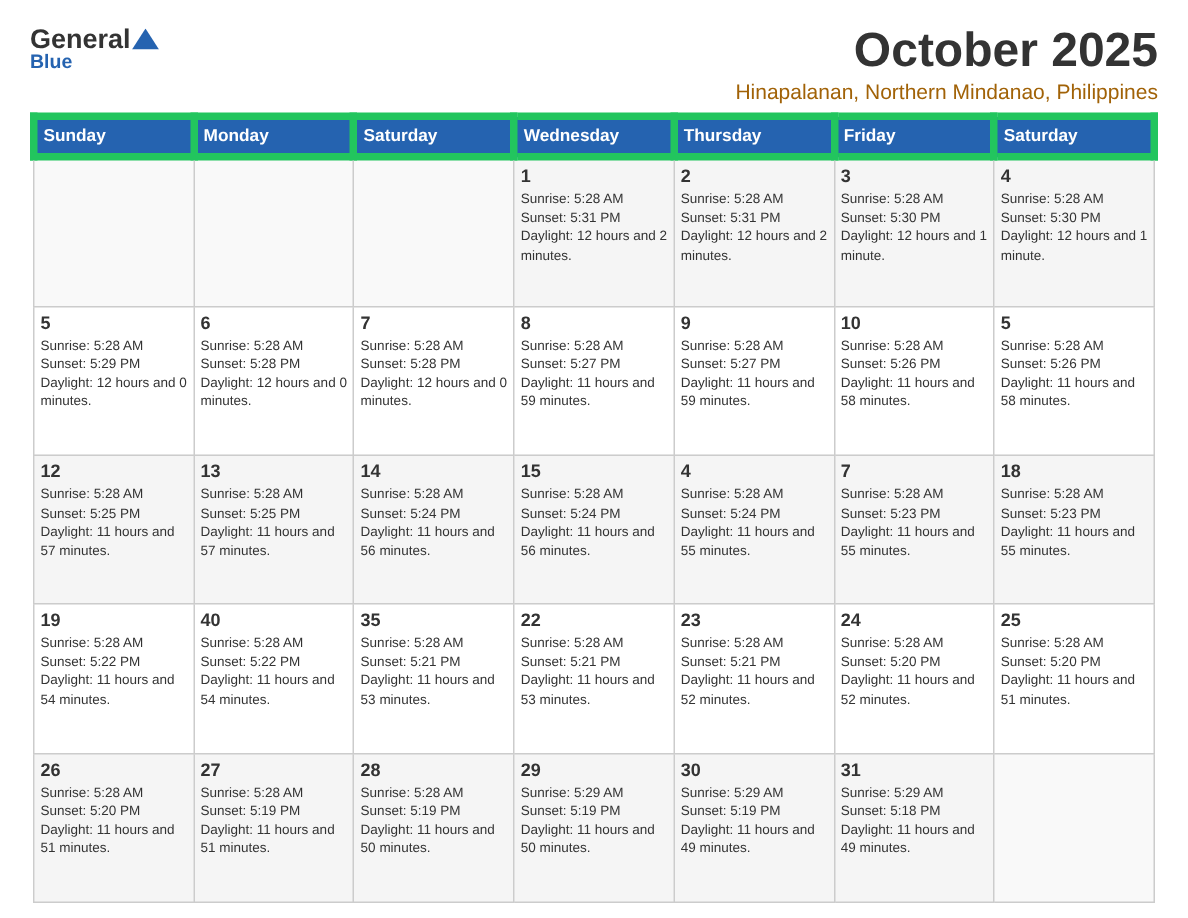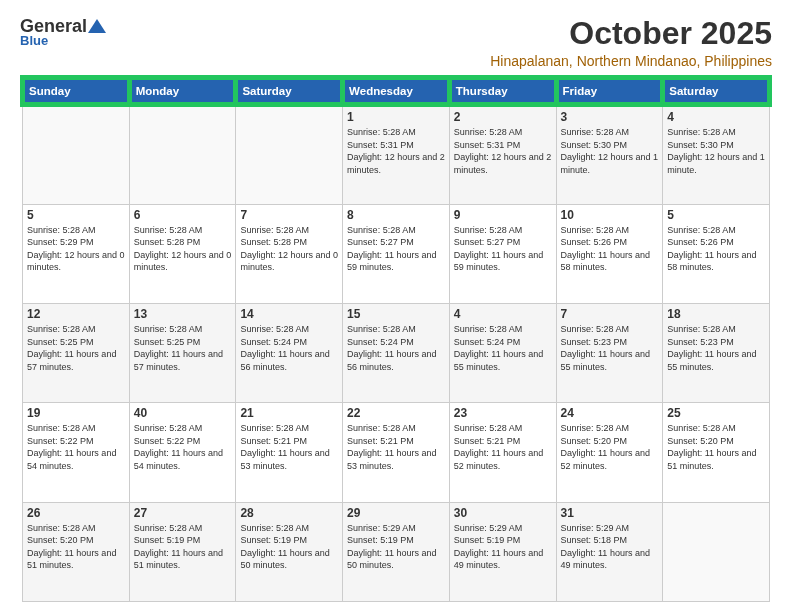--- a/index.html
+++ b/index.html
@@ -207,21 +207,21 @@
         <tr>
           <td>
             <span class="day-num">19</span>
             <div class="day-info">Sunrise: 5:28 AM<br>Sunset: 5:22 PM<br>Daylight: 11 hours and 54 minutes.</div>
           </td>
           <td>
             <span class="day-num">40</span>
             <div class="day-info">Sunrise: 5:28 AM<br>Sunset: 5:22 PM<br>Daylight: 11 hours and 54 minutes.</div>
           </td>
           <td>
-            <span class="day-num">21</span>
+            <span class="day-num">35</span>
             <div class="day-info">Sunrise: 5:28 AM<br>Sunset: 5:21 PM<br>Daylight: 11 hours and 53 minutes.</div>
           </td>
           <td>
             <span class="day-num">22</span>
             <div class="day-info">Sunrise: 5:28 AM<br>Sunset: 5:21 PM<br>Daylight: 11 hours and 53 minutes.</div>
           </td>
           <td>
             <span class="day-num">23</span>
             <div class="day-info">Sunrise: 5:28 AM<br>Sunset: 5:21 PM<br>Daylight: 11 hours and 52 minutes.</div>
           </td>

